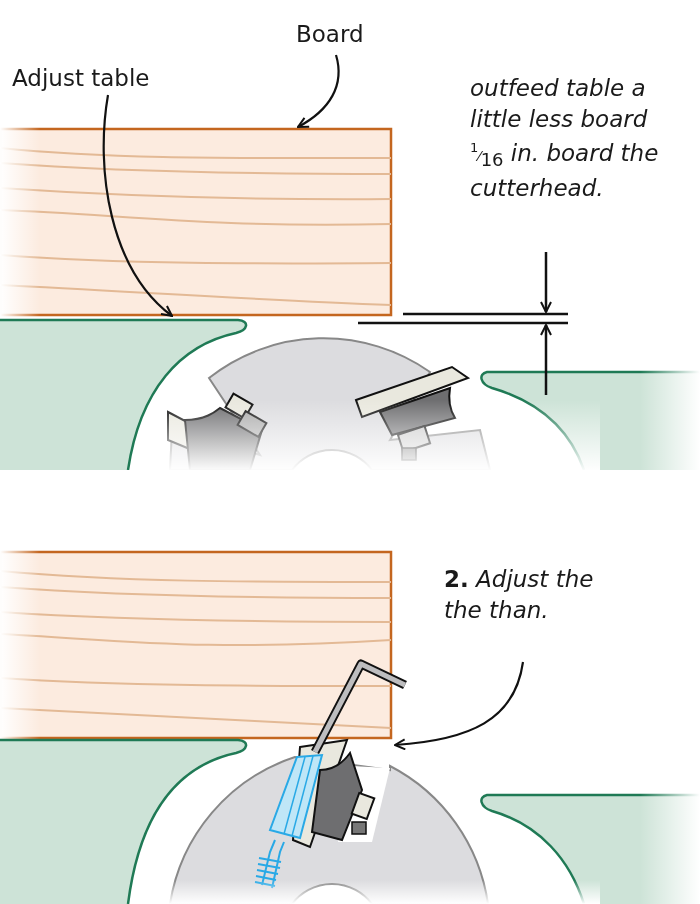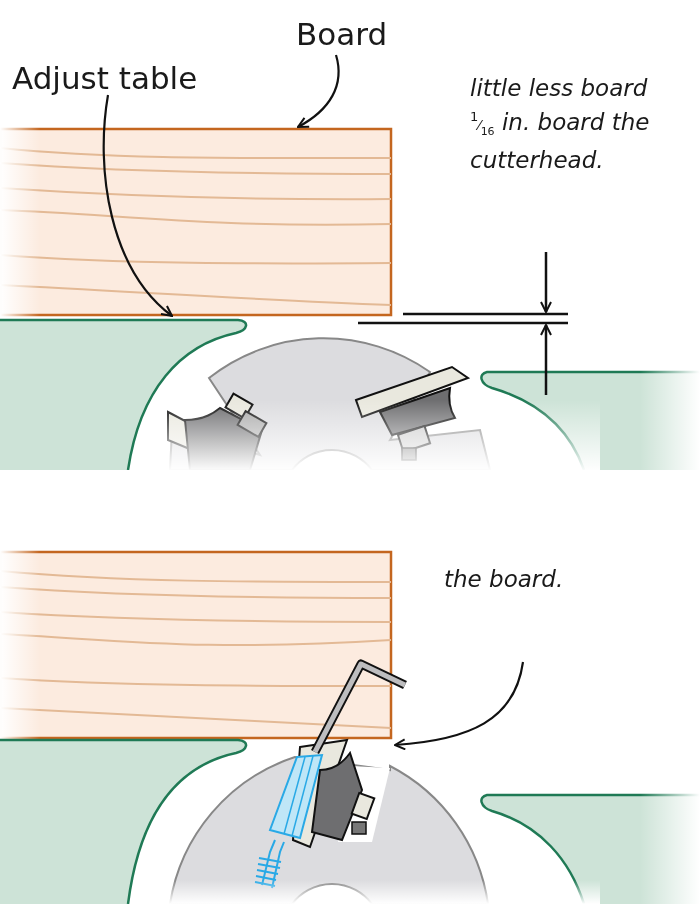--- a/index.html
+++ b/index.html
@@ -1,24 +1,24 @@
 <!DOCTYPE html>
 <html><head>
 <meta charset="utf-8">
 <style>
   html, body { margin: 0; padding: 0; background: #ffffff; }
   body { width: 700px; height: 904px; position: relative; overflow: hidden;
          font-family: "DejaVu Sans", "Liberation Sans", sans-serif; color: #1a1a1a; }
   svg.art { position: absolute; left: 0; top: 0; }
-  .label { position: absolute; font-size: 31px; line-height: 30px; white-space: nowrap; }
+  .label { position: absolute; font-size: 23px; line-height: 30px; white-space: nowrap; }
   .callout { position: absolute; font-size: 23px; line-height: 31px; font-style: italic; white-space: nowrap; }
   .callout .num { font-style: normal; font-weight: bold; }
   .frac { font-style: normal; font-size: 14px; position: relative; }
   .frac sup { font-size: 13px; position: relative; top: -3px; }
-  .frac sub { font-size: 11px; position: relative; top: 2px; }
+  .frac sub { font-size: 18px; position: relative; top: 2px; }
 </style>
 </head>
 <body>
 
 <svg class="art" width="700" height="904" viewBox="0 0 700 904">
   <defs>
     <linearGradient id="fadeL" x1="0" x2="1" y1="0" y2="0">
       <stop offset="0" stop-color="#fff" stop-opacity="1"></stop>
       <stop offset="1" stop-color="#fff" stop-opacity="0"></stop>
     </linearGradient>
@@ -144,20 +144,22 @@
     </g>
 
     <path d="M523,662 C515,720 470,740 395,745" fill="none" stroke="#111" stroke-width="2.2" marker-end="url(#arrow)"></path>
   </g>
 </svg>
 
 <div class="label" style="left:296px; top:19px;">Board</div>
 <div class="label" style="left:12px; top:63px;">Adjust table</div>
 
 <div class="callout" style="left:470px; top:73px;">
+  <div>outfeed table a</div>
   <div>little less board</div>
   <div><span class="frac"><sup>1</sup>⁄<sub>16</sub></span> <span>in. board the</span></div>
   <div>cutterhead.</div>
 </div>
 
 <div class="callout" style="left:444px; top:564px;">
-  <div>the board.</div>
+  <div><span class="num">2.</span> <span>Adjust the</span></div>
+  <div>the than.</div>
 </div>
 
 </body></html>

